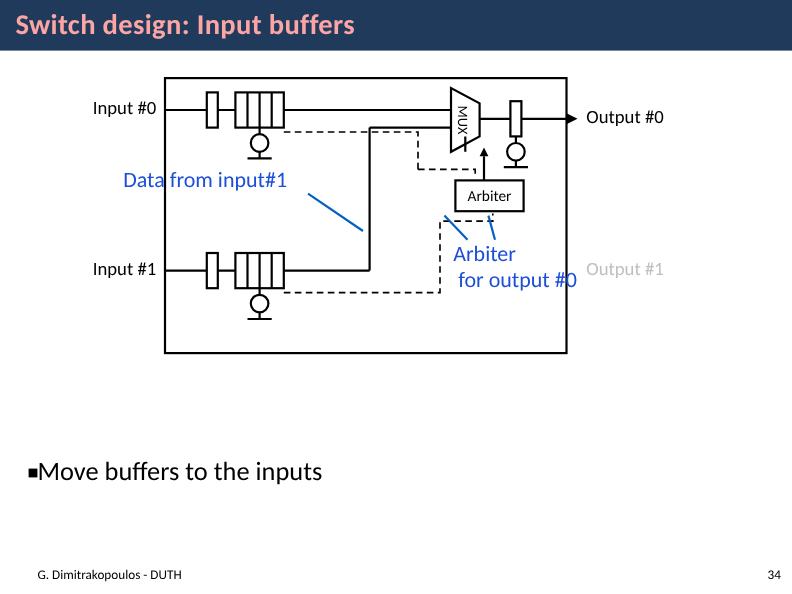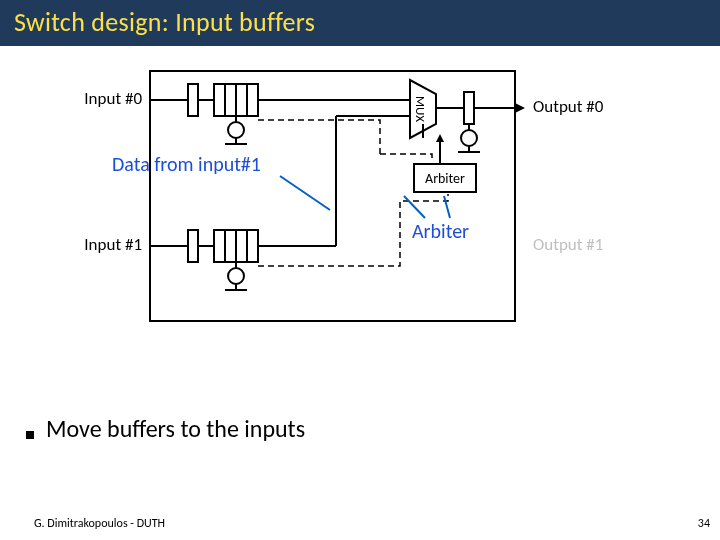--- a/index.html
+++ b/index.html
@@ -6,22 +6,22 @@
     margin: 0;
     padding: 0;
     width: 720px;
     height: 540px;
     font-family: Calibri, Arial, sans-serif;
     background: #fff;
     overflow: hidden;
   }
   .title-bar {
     background: #1f3a5a;
-    color: #fde047;
-    font-weight: 400;
+    color: #fca5a5;
+    font-weight: 700;
     font-size: 26px;
     padding: 6px 14px 8px 14px;
     letter-spacing: .3px;
   }
   .diagram-wrap {
     position: relative;
     width: 720px;
     height: 360px;
   }
   .diagram-wrap svg { display: block; }
@@ -31,21 +31,21 @@
     font-size: 20px;
     line-height: 1.2;
     font-weight: 400;
   }
   .annot.data-from { left: 112px; top: 106px; }
   .annot.req { left: 412px; top: 173px; }
   .bullets {
     font-size: 24px;
     padding: 8px 26px 0 26px;
   }
-  .bullets .row { display: flex; align-items: center; gap: 12px; }
+  .bullets .row { display: flex; align-items: flex-start; gap: 0; }
   .bullets .dot { width: 8px; height: 8px; background: #000; border-radius: 0; margin-top: 12px; flex: none; }
   .footer {
     position: absolute;
     bottom: 10px;
     left: 0;
     width: 720px;
     font-size: 12px;
     color: #000;
     display: flex;
     justify-content: space-between;
@@ -58,21 +58,21 @@
 </head>
 <body>
 
 <div class="title-bar">Switch design: Input buffers</div>
 
 <div class="diagram-wrap">
 
   <div class="annot data-from">Data from input#1</div>
   <div class="annot req">
     <span>Arbiter</span><br>
-    &nbsp;
+    &nbsp;<span>for output #0</span>
   </div>
 
   <svg width="720" height="360" viewBox="0 0 720 360">
 
     <rect x="150" y="25" width="365" height="250" fill="none" stroke="#000" stroke-width="2"></rect>
 
     <text x="142" y="58" text-anchor="end" class="svg-text" font-size="17">Input #0</text>
     <line x1="150" y1="54" x2="188" y2="54" stroke="#000" stroke-width="2"></line>
     <rect x="188" y="38" width="10" height="32" fill="none" stroke="#000" stroke-width="2"></rect>
     <line x1="198" y1="54" x2="214" y2="54" stroke="#000" stroke-width="2"></line>

